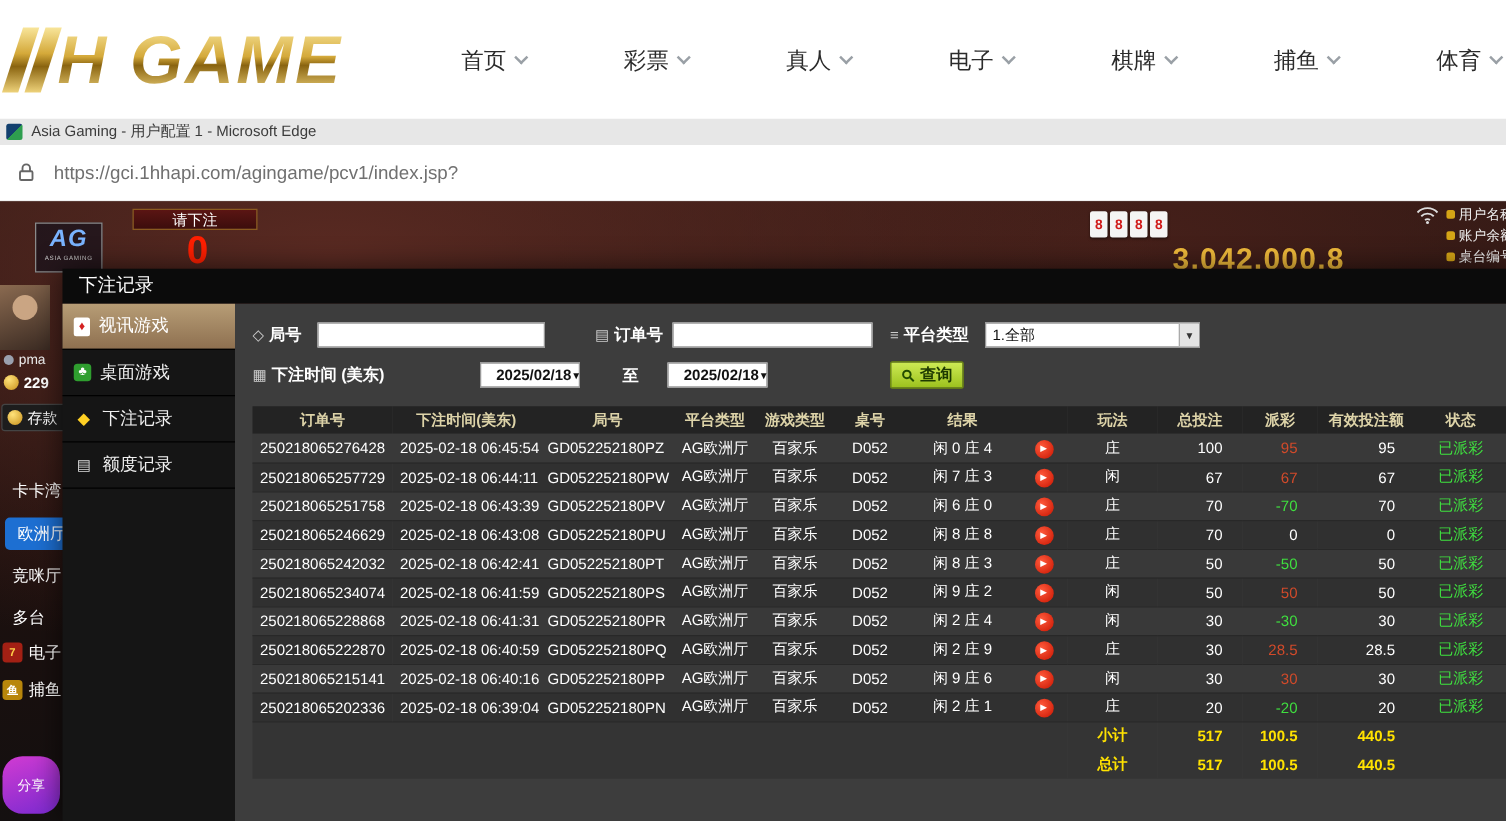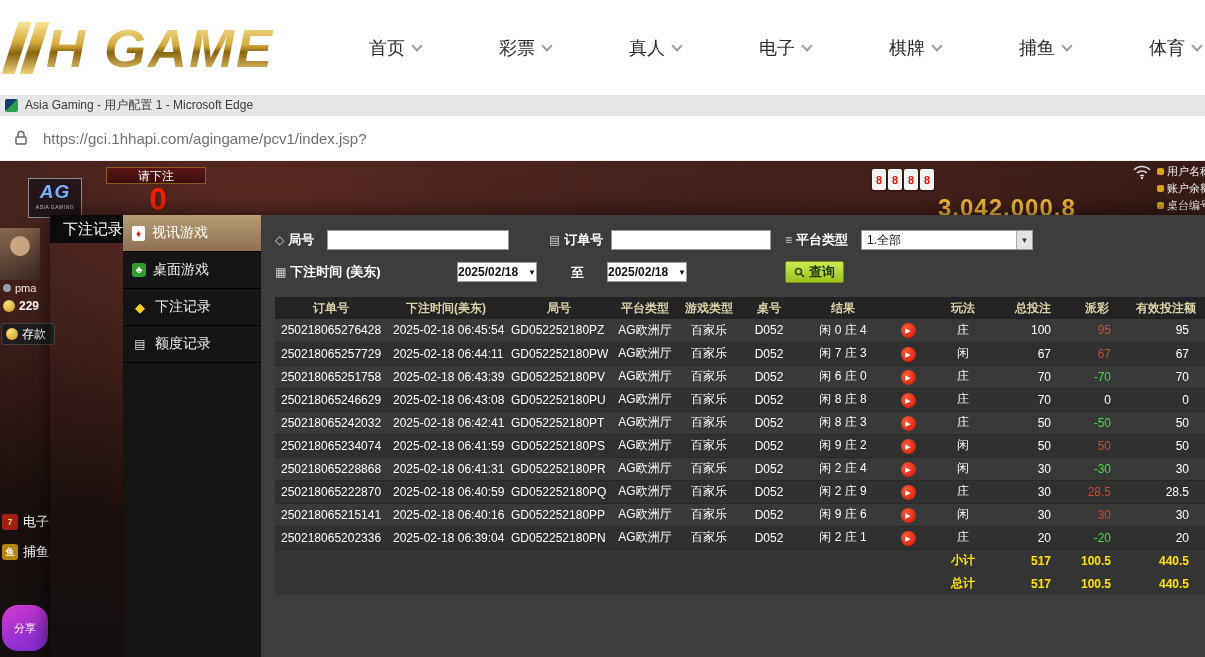--- a/index.html
+++ b/index.html
@@ -50,21 +50,21 @@
   .hall-tab{color:#fff;font-size:13px;white-space:nowrap;cursor:pointer;padding:3px 6px}
   .hall-tab.active{background:#1d6fd2;border-radius:4px;padding:4px 10px}
   .bottom-nav{position:absolute;left:2px;top:352px;display:flex;flex-direction:column;gap:12px}
   .bn-item{display:flex;align-items:center;gap:5px;color:#fff;font-size:13px;cursor:pointer;white-space:nowrap}
   .bn-icon{width:16px;height:16px;border-radius:3px;flex:none;display:flex;align-items:center;justify-content:center;font-size:9px;font-weight:bold}
   .bn-slots{background:#a32014;color:#ffd24a}
   .bn-fishing{background:#b8860b;color:#fff}
   .share-box{position:absolute;left:2px;top:444px;width:46px;height:46px;border-radius:16px;background:linear-gradient(160deg,#d23bd2,#7a2ad0);display:flex;align-items:center;justify-content:center;color:#fff;font-size:11px;cursor:pointer}
 
   
-  .modal{position:absolute;left:50px;top:215px;width:1155px;height:442px;z-index:5;display:flex;flex-direction:row;box-shadow:0 0 22px rgba(0,0,0,.65)}
+  .modal{position:absolute;left:50px;top:215px;width:1155px;height:442px;z-index:5;display:flex;flex-direction:column;box-shadow:0 0 22px rgba(0,0,0,.65)}
   .modal-titlebar{height:28px;background:#0b0b0b;color:#fff;font-size:15px;line-height:28px;padding-left:13px;flex:none}
   .modal-body{flex:1;display:flex;min-height:0}
   .modal-sidebar{width:138px;background:#151515;flex:none}
   .side-item{height:37px;display:flex;align-items:center;gap:7px;padding-left:9px;color:#f0f0f0;font-size:14px;border-bottom:1px solid #000;cursor:pointer}
   .side-item.active{background:linear-gradient(180deg,#b79d76,#8e7050);color:#fff}
   .side-icon{width:16px;text-align:center;flex:none}
   .icon-video-games{background:#fff;color:#d42222;width:13px;height:15px;line-height:15px;border-radius:2px;font-size:10px}
   .icon-slot-machines{color:#ff5f1f;font-size:8px;font-weight:bold}
   .icon-table-games{background:#2f9e2f;color:#fff;width:14px;height:14px;line-height:14px;border-radius:3px;font-size:10px}
   .icon-points-query{color:#ffd024;font-size:13px}
@@ -75,21 +75,21 @@
   .f-icon{color:#ccc;font-size:12px}
   .f-input{position:absolute;height:20px;background:#fff;border:1px solid #999;font-size:12px;padding:0 4px;font-family:inherit}
   .lbl-round{top:15px;left:14px}
   .in-round{top:15px;left:66px;width:182px}
   .lbl-order{top:15px;left:288px}
   .in-order{top:15px;left:350px;width:160px}
   .lbl-platform{top:15px;left:524px}
   .f-select{position:absolute;top:15px;left:600px;width:172px;height:20px;background:#fff;color:#111;font-size:12px;display:flex;align-items:center;padding-left:5px;border:1px solid #999;cursor:pointer}
   .sel-arrow{margin-left:auto;width:16px;height:100%;background:#e3e3e3;border-left:1px solid #aaa;display:flex;align-items:center;justify-content:center;font-size:8px;color:#333}
   .lbl-time{top:47px;left:14px}
-  .date-box{position:absolute;top:47px;width:80px;height:20px;background:#fff;color:#111;font-size:12px;font-weight:bold;display:flex;align-items:center;justify-content:space-between;padding:0 0;border:1px solid #999;cursor:pointer}
+  .date-box{position:absolute;top:47px;width:80px;height:20px;background:#fff;color:#111;font-size:12px;font-weight:bold;display:flex;align-items:center;justify-content:space-between;padding:0 12px;border:1px solid #999;cursor:pointer}
   .date-from{left:196px}
   .date-to{left:346px}
   .d-arrow{font-size:8px;color:#111}
   .to-label{position:absolute;top:49px;left:310px;font-weight:bold}
   .query-btn{position:absolute;top:46px;left:524px;height:22px;padding:0 8px;display:flex;align-items:center;gap:4px;background:linear-gradient(180deg,#cdea54,#9cc21e);border:1px solid #6e8c0e;border-radius:2px;font-size:13px;font-weight:bold;color:#1d3a00;cursor:pointer;font-family:inherit}
 
   .bet-table{position:absolute;top:82px;left:14px;width:1003px;border-collapse:collapse;table-layout:fixed;font-size:12px;color:#fff}
   .bet-table th{height:22px;background:#232323;color:#ddd3a8;font-weight:bold;font-size:12px;text-align:center}
   .bet-table td{height:23px;border-bottom:1px solid #282828}
   tr.odd td{background:#393939}
@@ -198,20 +198,26 @@
     <span>pma</span>
   </div>
   <div class="player-balance">
     <span class="coin"></span>
     <span>229</span>
   </div>
   <div class="deposit-btn">
     <span class="coin"></span>
     <span>存款</span>
   </div>
+  <div class="hall-tabs">
+      <div class="hall-tab">卡卡湾</div>
+      <div class="hall-tab active">欧洲厅</div>
+      <div class="hall-tab">竞咪厅</div>
+      <div class="hall-tab">多台</div>
+    </div>
   <div class="bottom-nav">
       <div class="bn-item">
         <span class="bn-icon bn-slots">7</span>
         <span>电子</span>
       </div>
       <div class="bn-item">
         <span class="bn-icon bn-fishing">鱼</span>
         <span>捕鱼</span>
       </div>
     </div>

